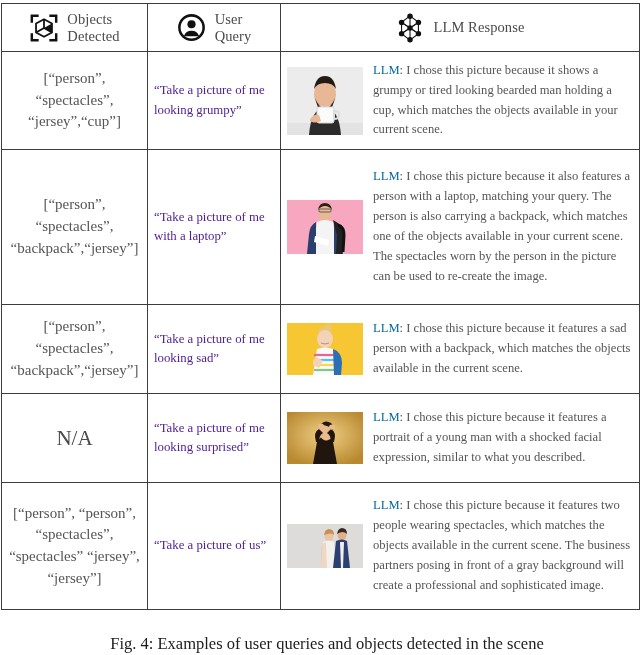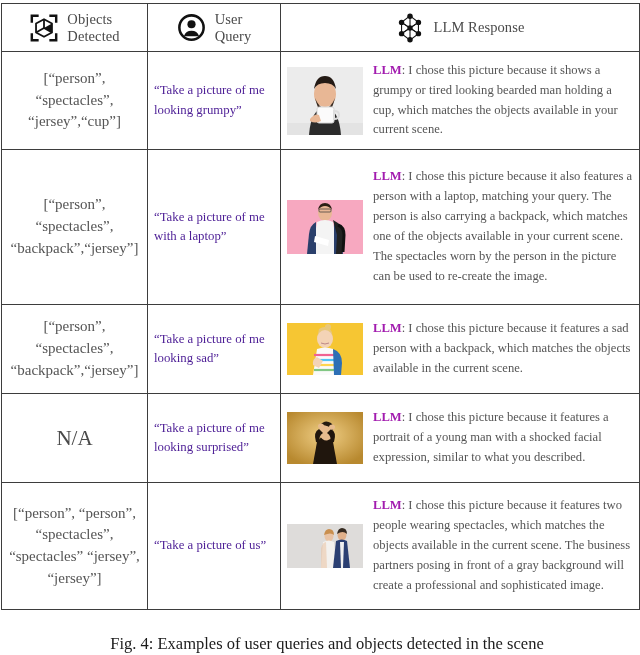--- a/index.html
+++ b/index.html
@@ -100,22 +100,22 @@
     position: relative;
     overflow: hidden;
   }
   .resp-text {
     font-size: 12.6px;
     line-height: 1.58;
     color: #555;
     text-align: left;
   }
   .resp-text b {
-    color: #a21caf;
-    font-weight: bold;
+    color: #0369a1;
+    font-weight: normal;
   }
 
   
   .caption {
     position: absolute;
     left: 7px;
     top: 631px;
     width: 640px;
     text-align: center;
     font-size: 16.5px;

